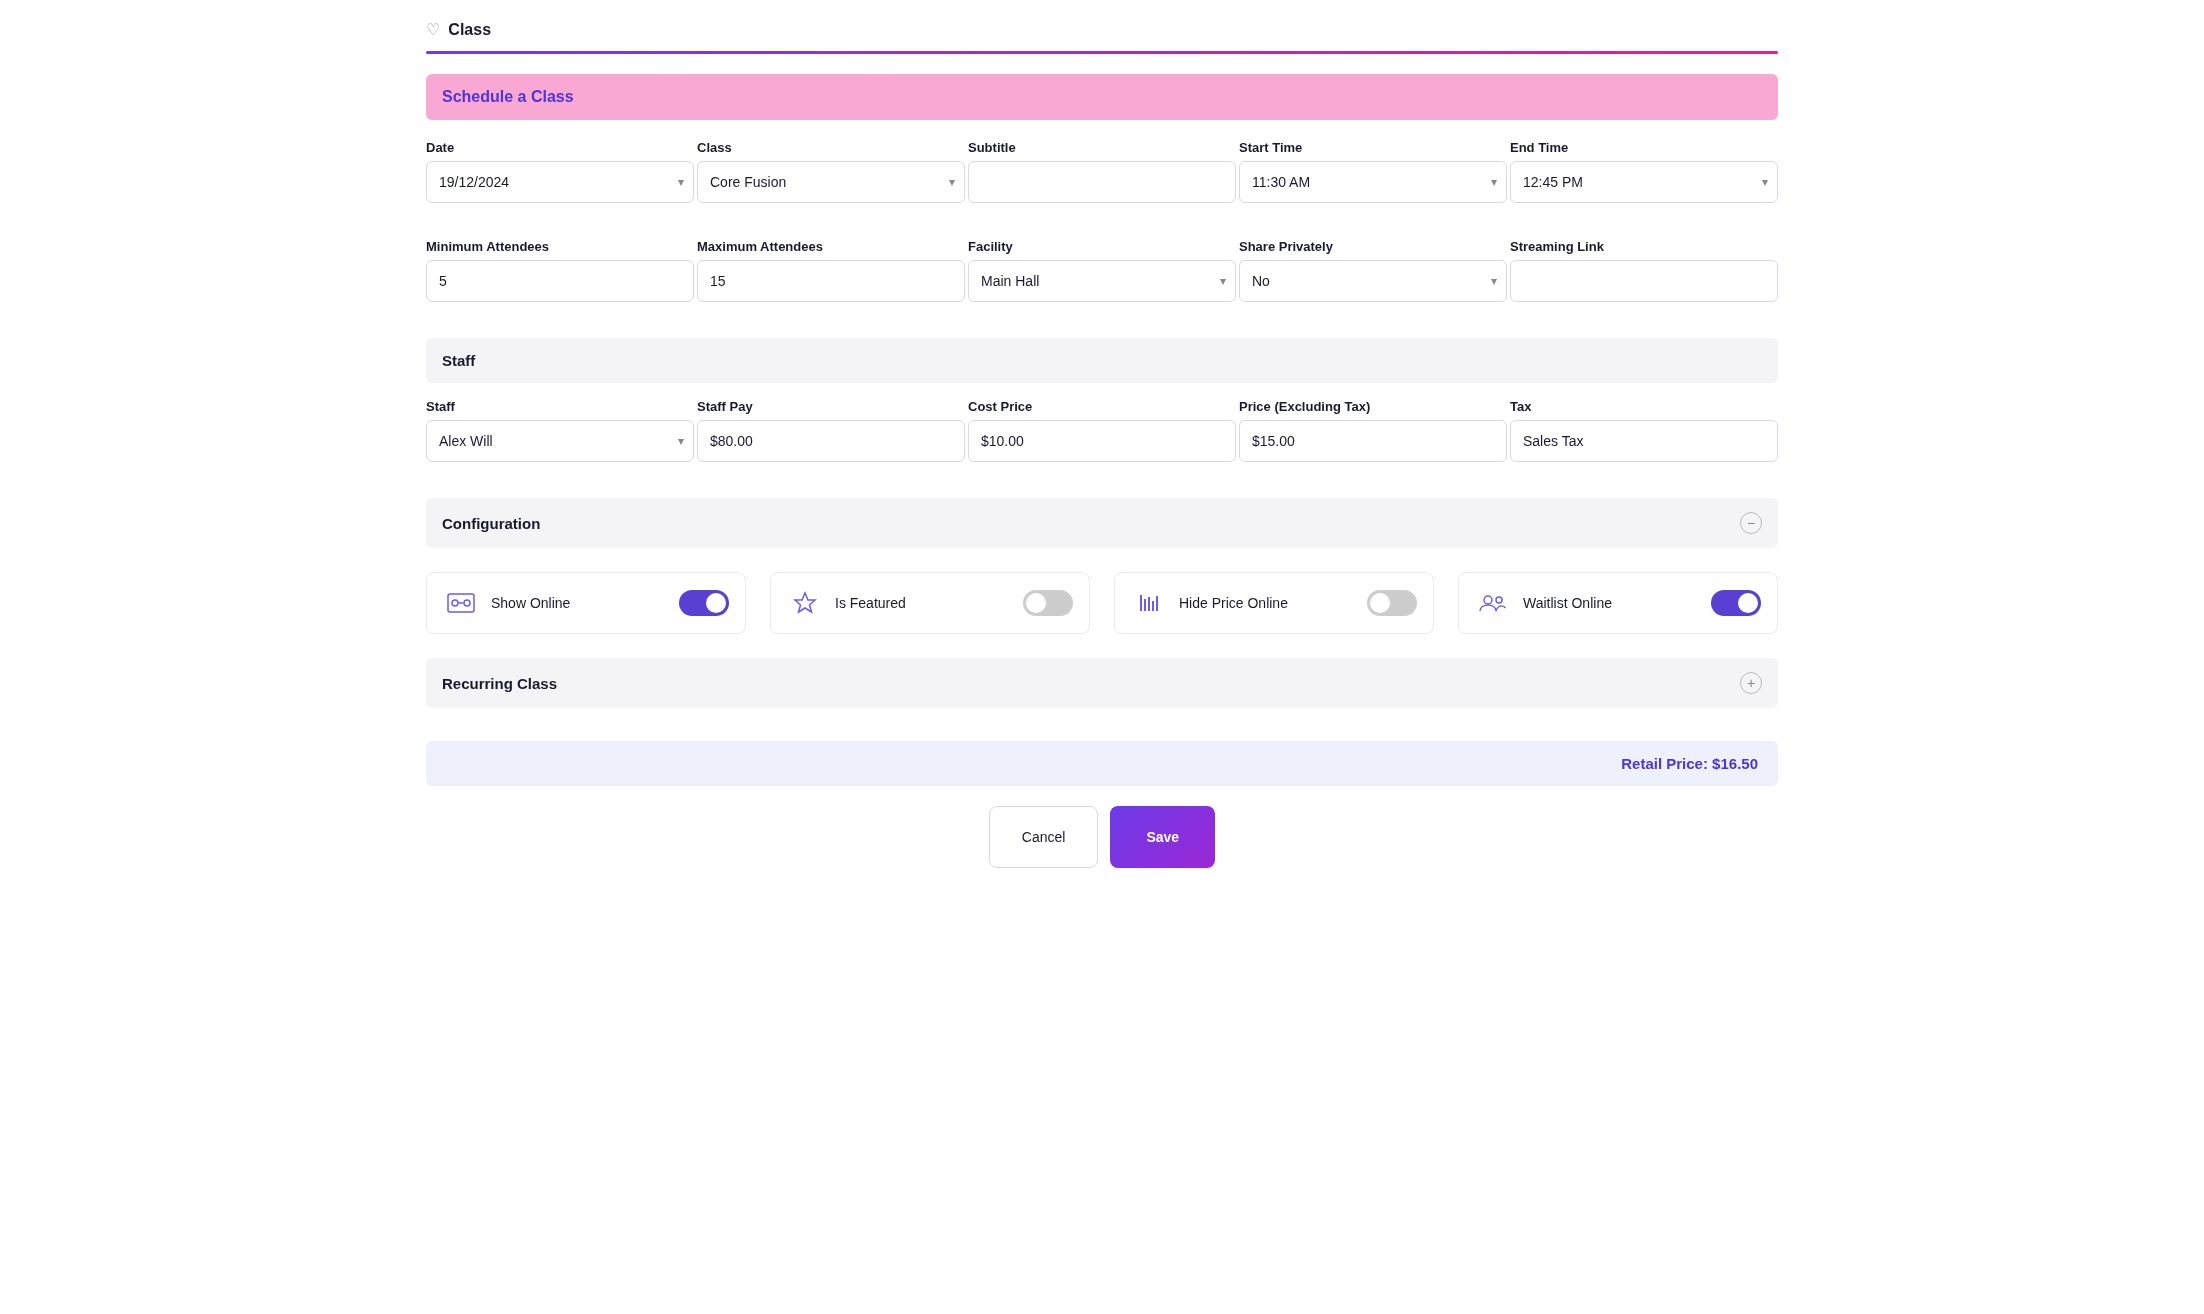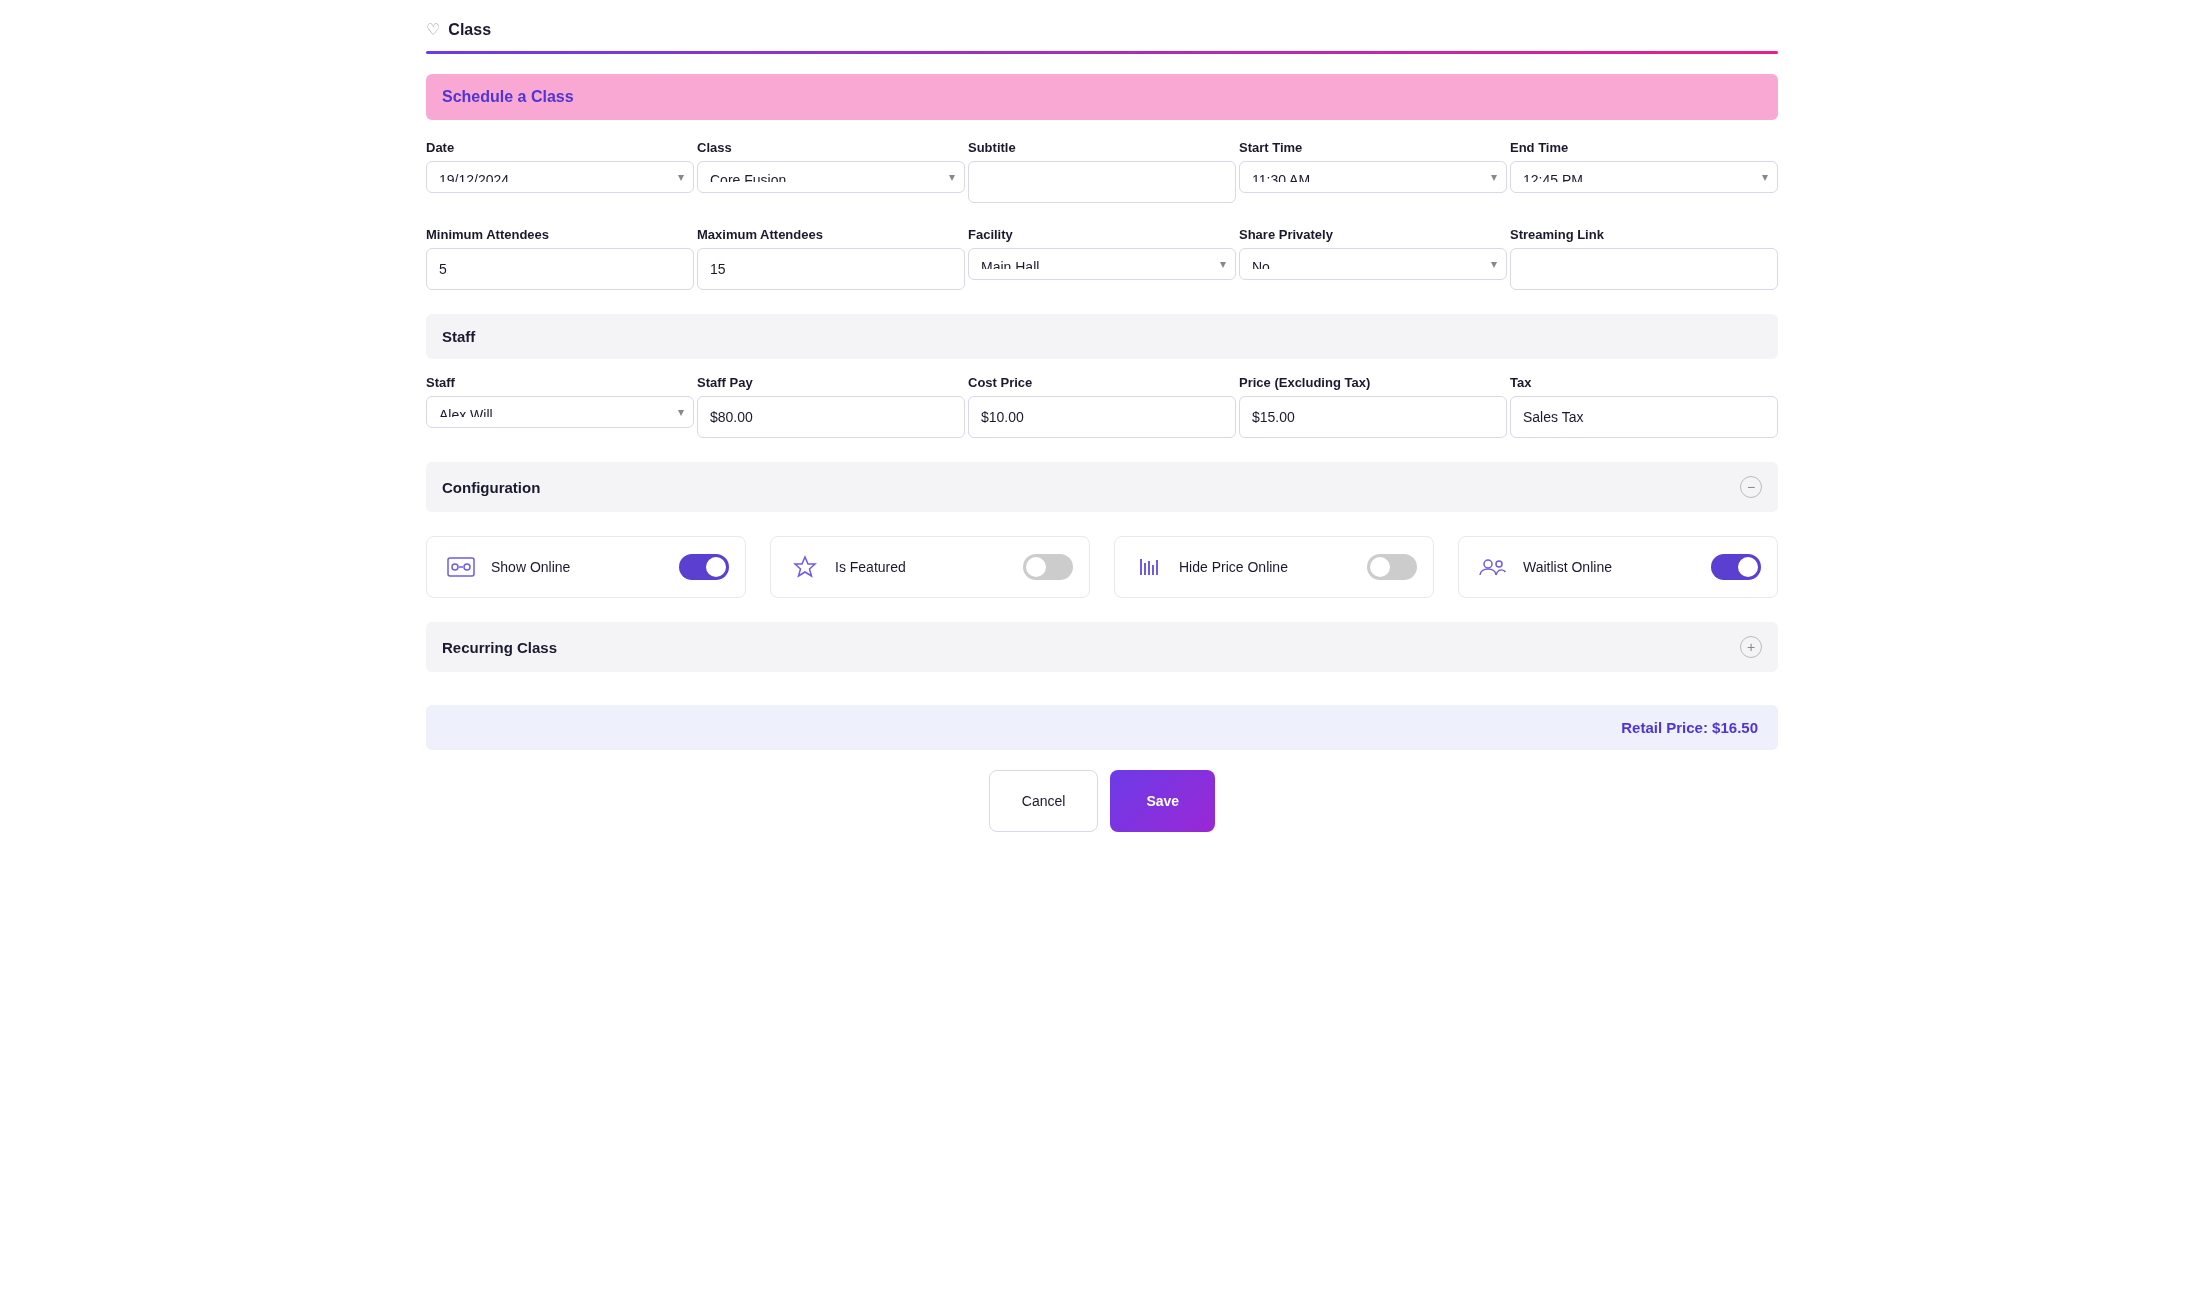--- a/index.html
+++ b/index.html
@@ -61,21 +61,21 @@
 
     .section-header-gray h2 {
       font-size: 15px;
       font-weight: 700;
       color: #1a1a2e;
     }
 
     .form-row {
       display: flex;
       gap: 3px;
-      margin-bottom: 24px;
+      margin-bottom: 36px;
     }
 
     .form-group {
       display: flex;
       flex-direction: column;
       gap: 6px;
       flex: 1;
     }
 
     .form-label {
@@ -104,21 +104,21 @@
       appearance: none;
       -webkit-appearance: none;
       border: 1px solid #d8d8e8;
       border-radius: 6px;
       padding: 10px 32px 10px 12px;
       font-size: 14px;
       color: #1a1a2e;
       background: #fff;
       outline: none;
       width: 100%;
-      height: 32px;
+      height: 42px;
       cursor: pointer;
     }
 
     .form-select-wrapper::after {
       content: '▾';
       position: absolute;
       right: 10px;
       top: 50%;
       transform: translateY(-50%);
       color: #888;

